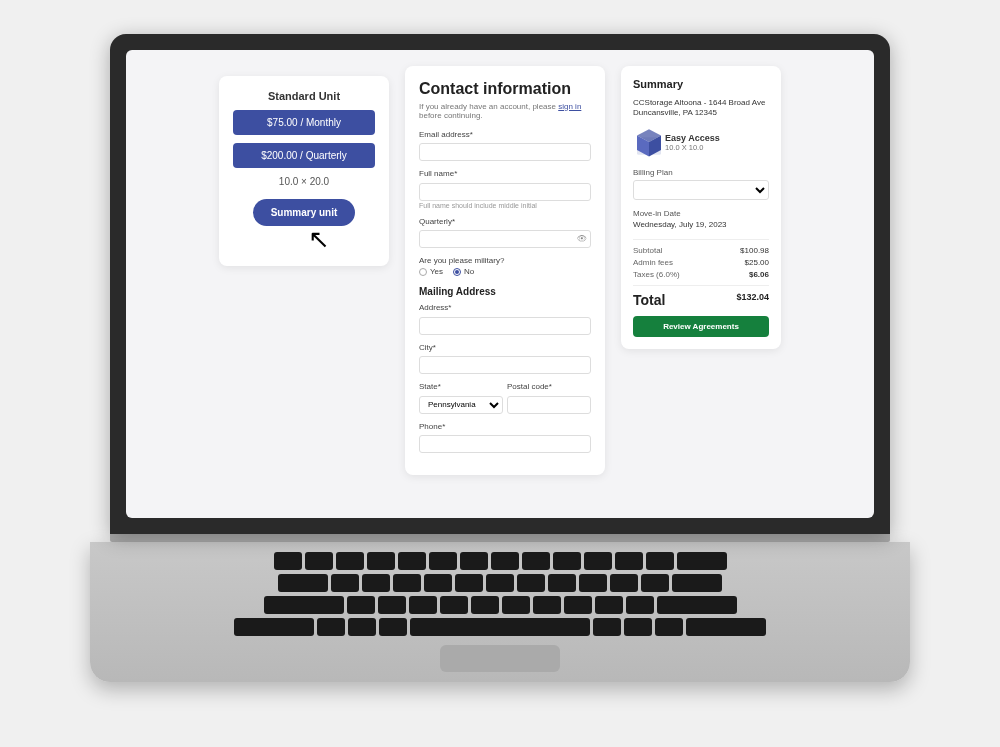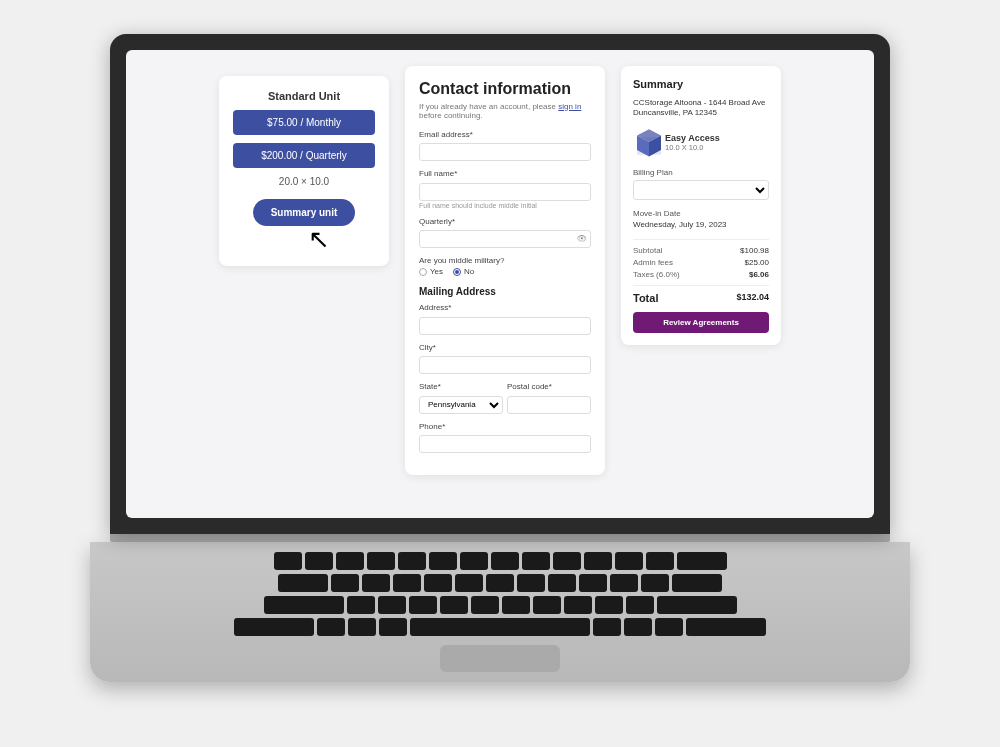--- a/index.html
+++ b/index.html
@@ -408,34 +408,34 @@
       font-weight: 600;
     }
 
     .total-row {
       display: flex;
       justify-content: space-between;
       margin-top: 4px;
     }
 
     .total-label {
-      font-size: 11px;
+      font-size: 14px;
       font-weight: 700;
       color: #222;
     }
 
     .total-value {
       font-size: 9px;
       font-weight: 700;
       color: #222;
     }
 
     .review-btn {
       width: 100%;
-      background: #701a75;
+      background: #15803d;
       color: white;
       border: none;
       border-radius: 4px;
       padding: 6px;
       font-size: 8px;
       font-weight: 600;
       cursor: pointer;
       margin-top: 8px;
       text-align: center;
     }
@@ -445,21 +445,21 @@
 
 <div class="laptop-outer">
 
   <div class="laptop-screen-bezel">
     <div class="laptop-screen-inner">
 
       <div class="unit-card">
         <div class="unit-card-title">Standard Unit</div>
         <button class="price-btn">$75.00 / Monthly</button>
         <button class="price-btn">$200.00 / Quarterly</button>
-        <div class="unit-dimensions">20.0 × 10.0</div>
+        <div class="unit-dimensions">10.0 × 20.0</div>
         <button class="reserve-btn">Summary unit</button>
         <div class="cursor-icon">↖</div>
       </div>
 
       <div class="contact-panel">
         <div class="panel-title">Contact information</div>
         <div class="panel-subtitle">
           <span>If you already have an account, please</span>
           <a href="#">sign in</a>
           <span>before continuing.</span>
@@ -478,21 +478,21 @@
 
         <div class="form-group">
           <label class="form-label">Quarterly*</label>
           <div class="password-wrapper">
             <input class="form-input" type="password" style="">
             <span class="password-eye">👁</span>
           </div>
         </div>
 
         <div class="form-group">
-          <label class="form-label">Are you middle military?</label>
+          <label class="form-label">Are you please military?</label>
           <div class="radio-group">
             <div class="radio-option">
               <div class="radio-dot"></div>
               <span>Yes</span>
             </div>
             <div class="radio-option">
               <div class="radio-dot selected"></div>
               <span>No</span>
             </div>
           </div>

